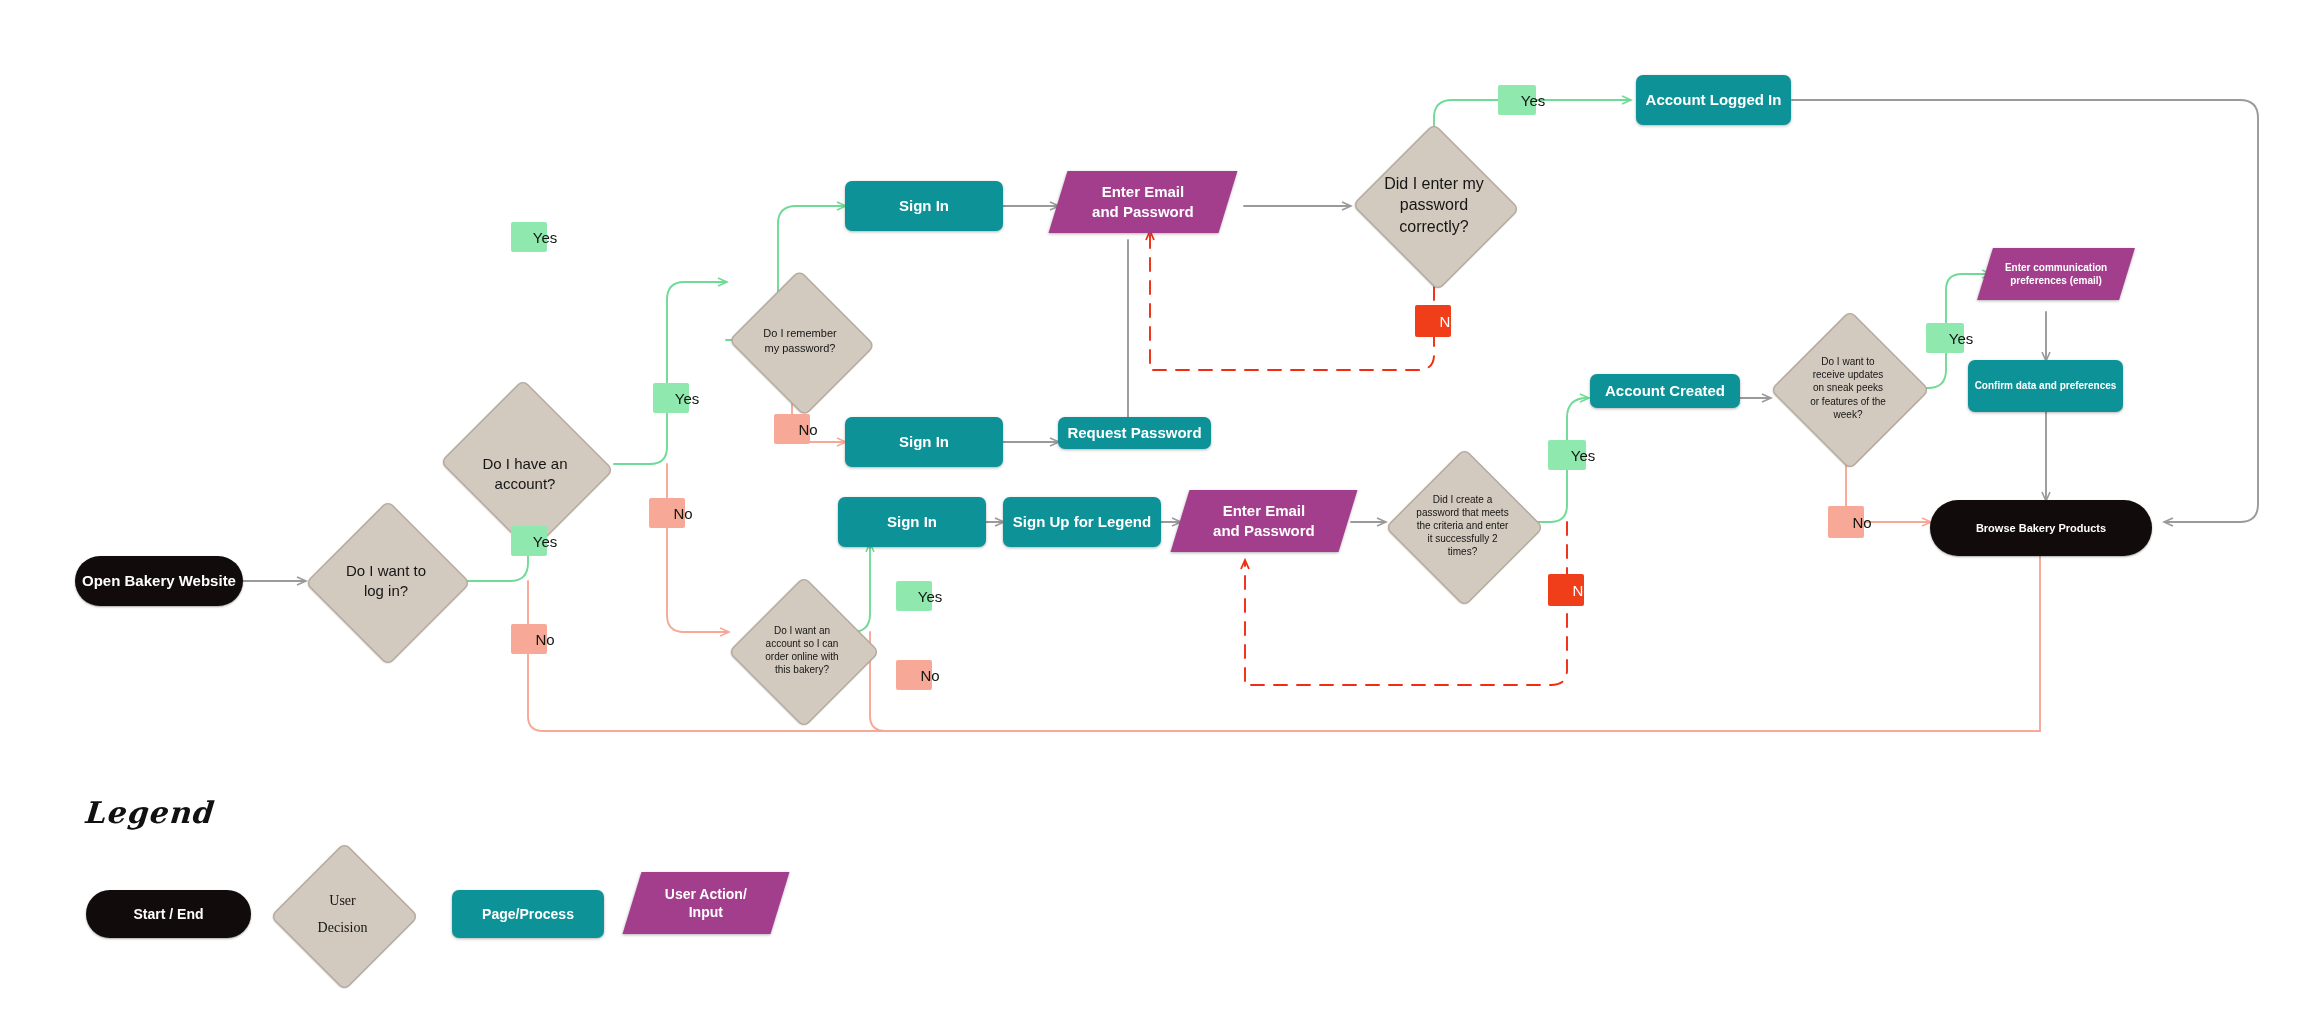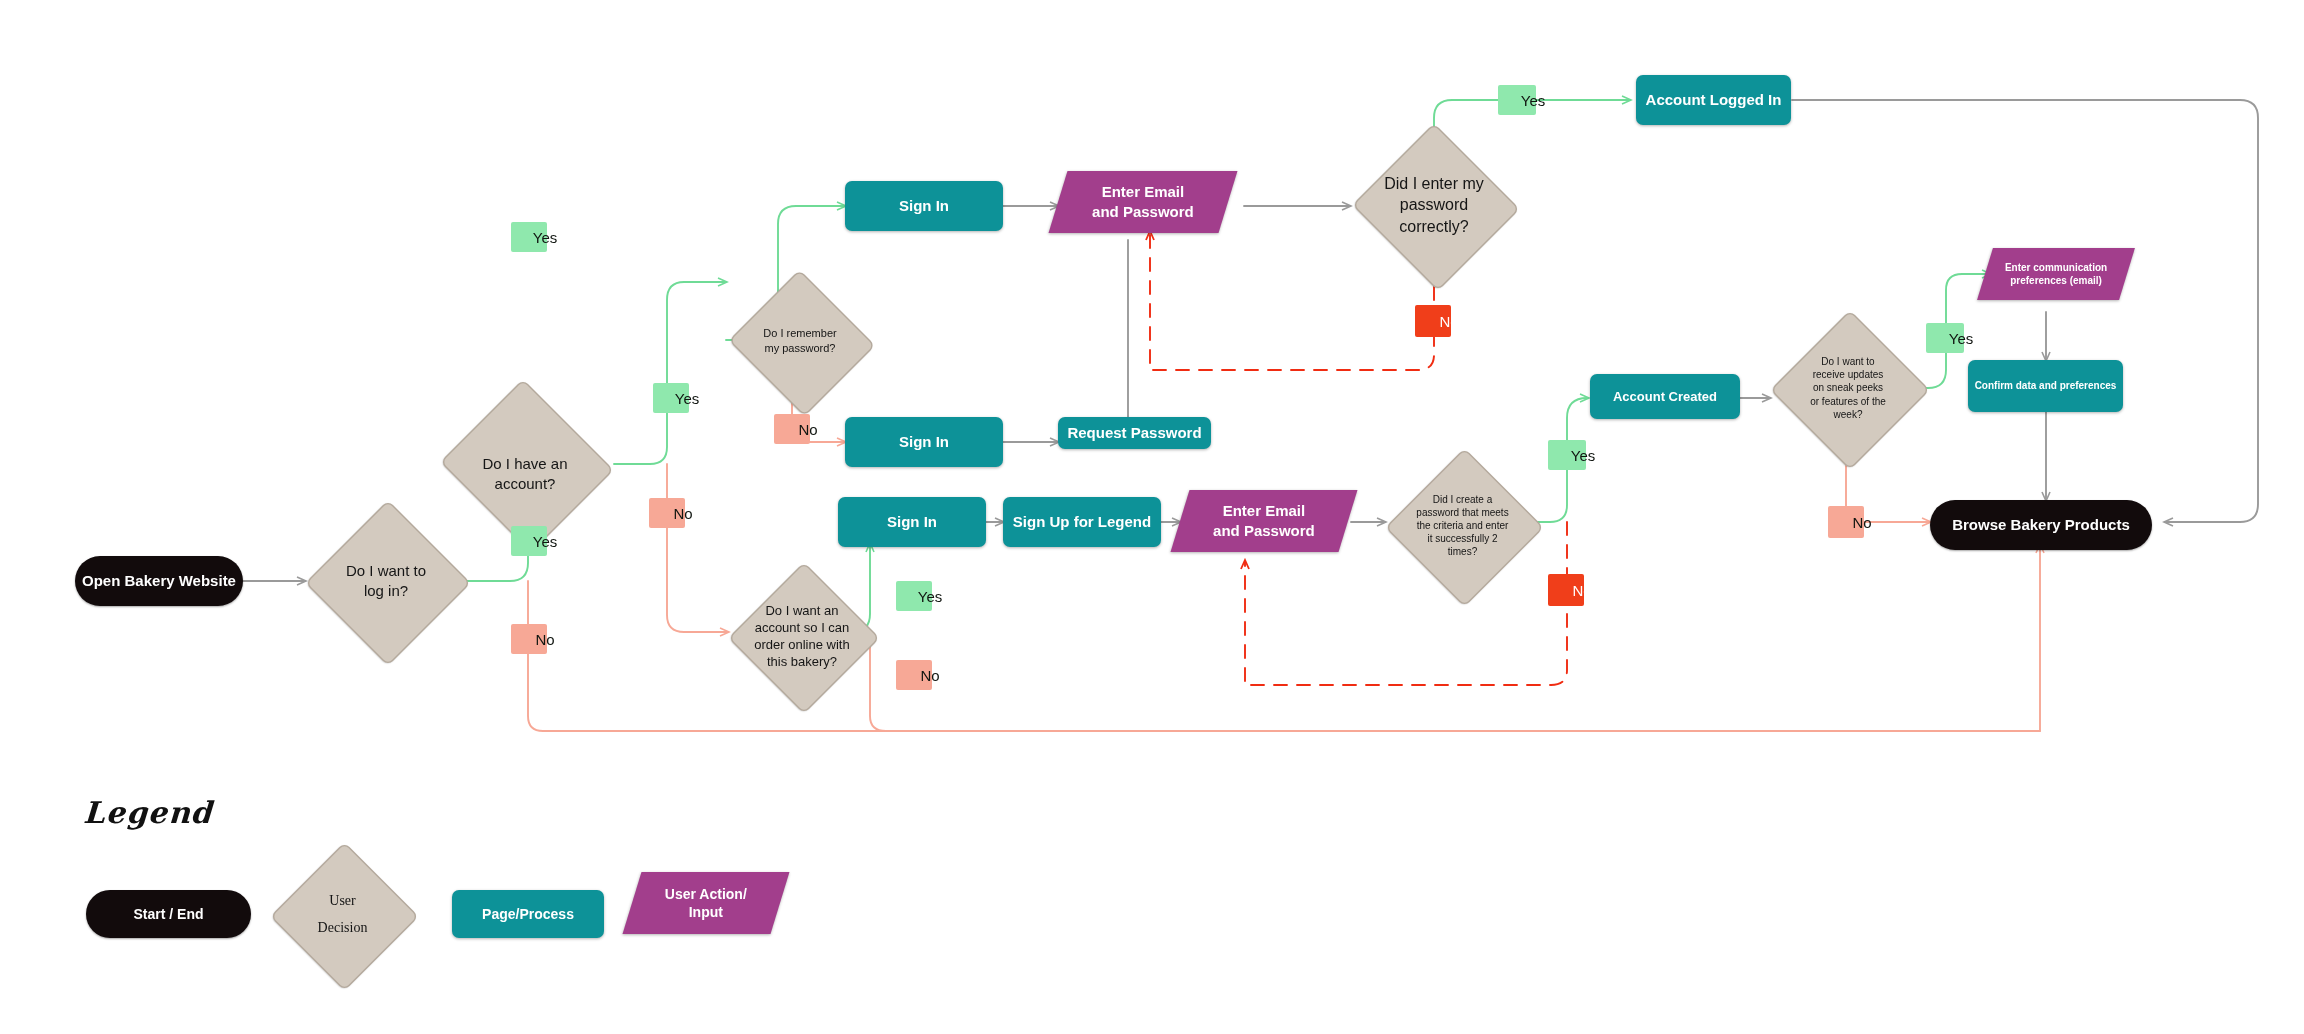--- a/index.html
+++ b/index.html
@@ -143,21 +143,21 @@
     <div class="dtext" style="white-space:pre-line;margin-top:20px;">Do I have an
 account?</div>
   </div>
 
   <div class="node decision" style="left:726px;top:272px;width:148px;height:138px;font-size:11px;">
     <div class="dshape"></div>
     <div class="dtext" style="white-space:pre-line;">Do I remember
 my password?</div>
   </div>
 
-  <div class="node decision" style="left:728px;top:562px;width:148px;height:148px;font-size:13px;">
+  <div class="node decision" style="left:728px;top:576px;width:148px;height:148px;font-size:10px;">
     <div class="dshape"></div>
     <div class="dtext" style="white-space:pre-line;">Do I want an
 account so I can
 order online with
 this bakery?</div>
   </div>
 
   <div class="node process" style="left:845px;top:181px;width:158px;height:50px;font-size:15px;">
     <span>Sign In</span>
   </div>
@@ -201,21 +201,21 @@
 password that meets
 the criteria and enter
 it successfully 2
 times?</div>
   </div>
 
   <div class="node process" style="left:1636px;top:75px;width:155px;height:50px;font-size:15px;">
     <span>Account Logged In</span>
   </div>
 
-  <div class="node process" style="left:1590px;top:374px;width:150px;height:45px;font-size:13px;">
+  <div class="node process" style="left:1590px;top:374px;width:150px;height:34px;font-size:15px;">
     <span>Account Created</span>
   </div>
 
   <div class="node decision" style="left:1770px;top:310px;width:156px;height:156px;font-size:10px;">
     <div class="dshape"></div>
     <div class="dtext" style="white-space:pre-line;">Do I want to
 receive updates
 on sneak peeks
 or features of the
 week?</div>
@@ -223,21 +223,21 @@
 
   <div class="node action" style="left:1985px;top:248px;width:142px;height:52px;font-size:10px;">
     <span style="white-space:pre-line;">Enter communication
 preferences (email)</span>
   </div>
 
   <div class="node process" style="left:1968px;top:360px;width:155px;height:52px;font-size:10px;">
     <span>Confirm data and preferences</span>
   </div>
 
-  <div class="node terminator" style="left:1930px;top:500px;width:222px;height:50px;font-size:15px;text-align:center;">
+  <div class="node terminator" style="left:1930px;top:500px;width:222px;height:56px;font-size:11px;text-align:center;">
     <span>Browse Bakery Products</span>
   </div>
 
   <div class="elabel yes" style="left:511px;top:222px;width:36px;height:30px;font-size:15px;">
 
     <span>Yes</span>
   </div>
 
   <div class="elabel yes" style="left:653px;top:383px;width:36px;height:30px;font-size:15px;">
     <span>Yes</span>

